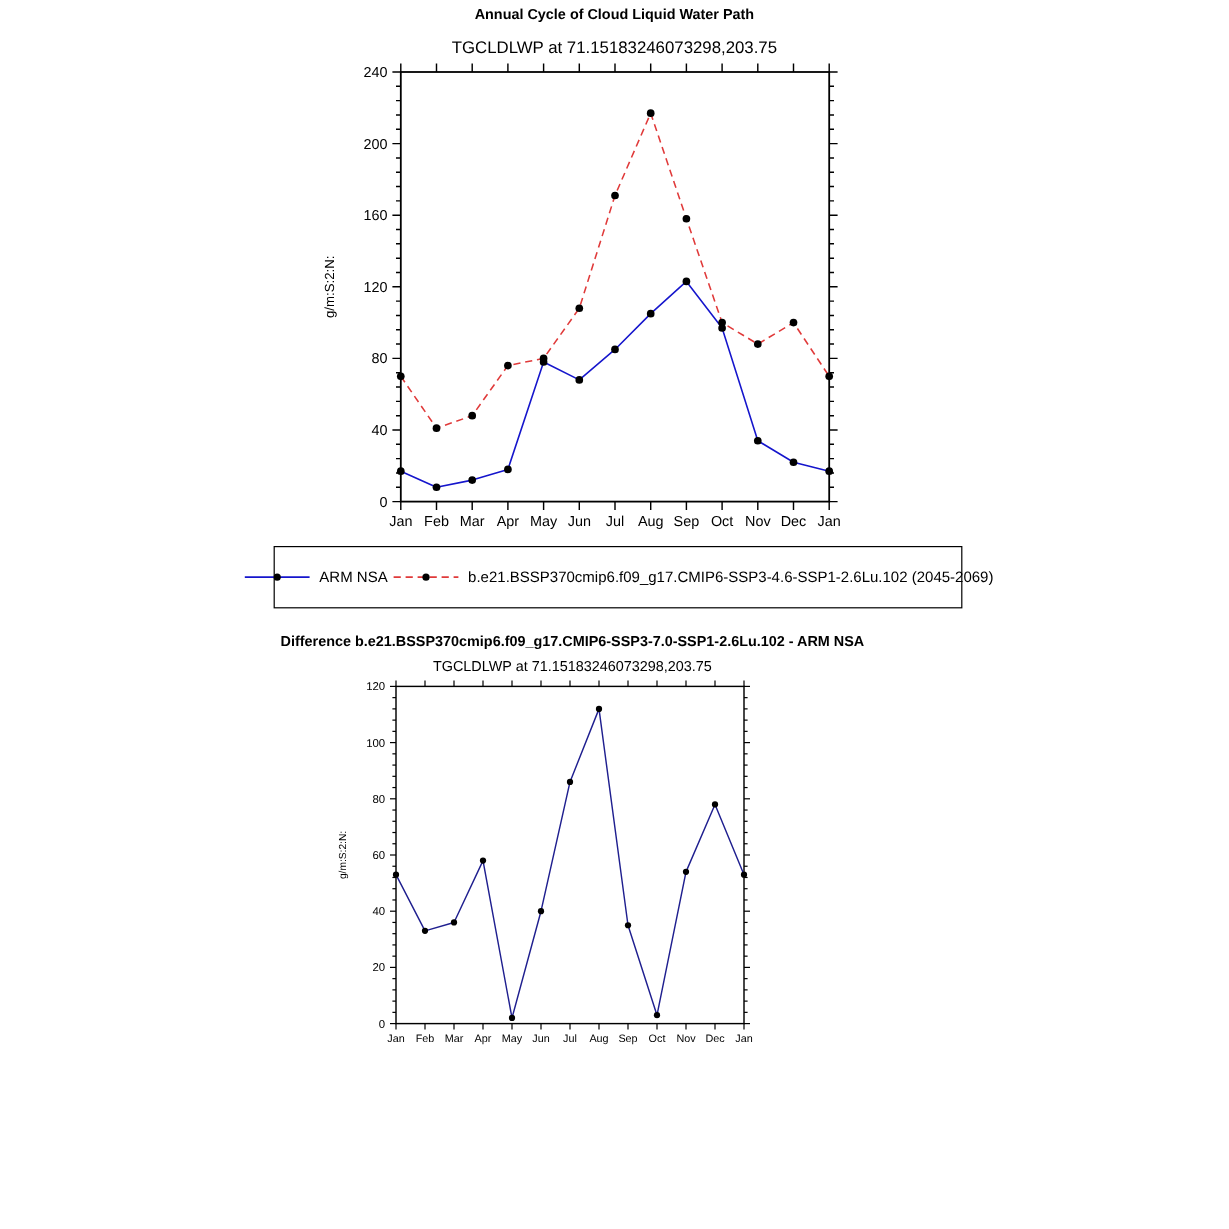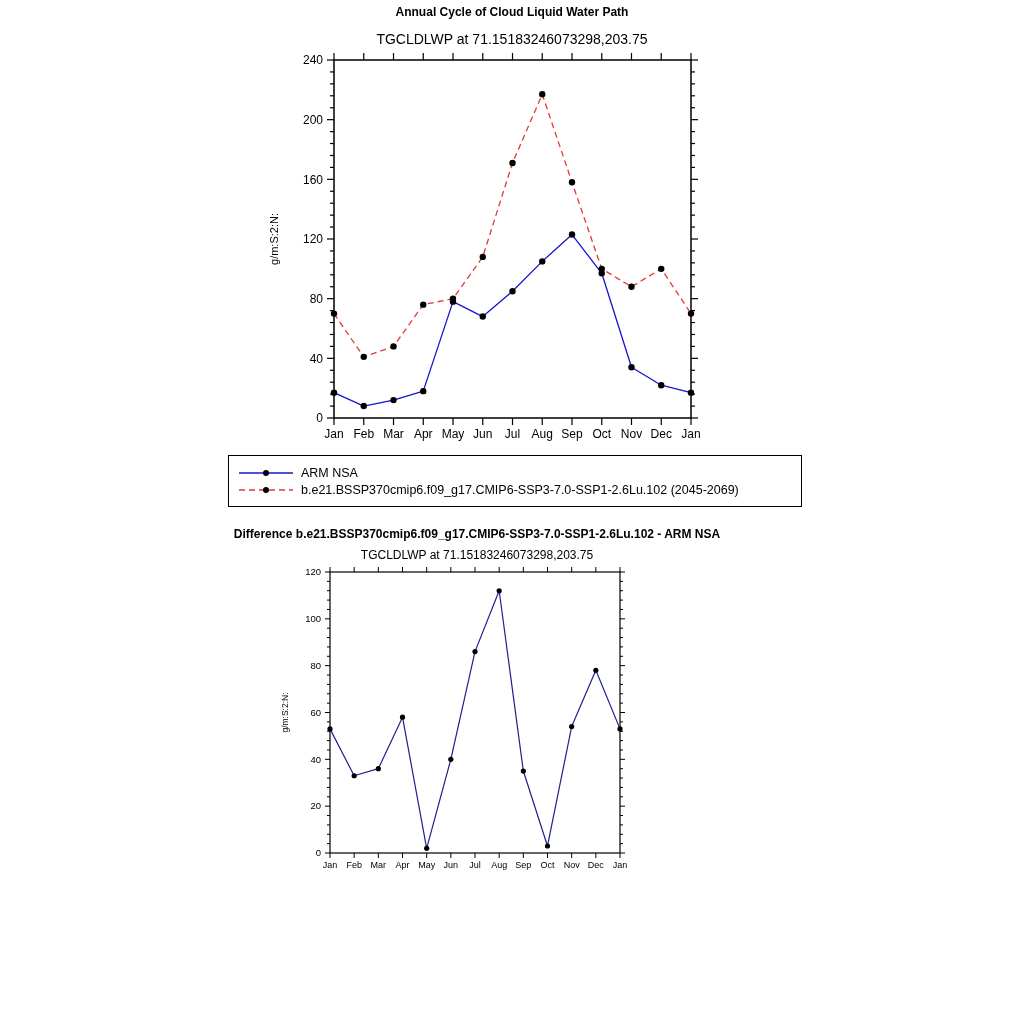--- a/index.html
+++ b/index.html
@@ -11,21 +11,21 @@
             font-size:12px; font-weight:bold; }
   .subtitle1 { position:absolute; top:31px; left:0; width:1024px; text-align:center;
             font-size:14px; }
 
   #chart1 { position:absolute; left:226px; top:48px; }
   #chart2 { position:absolute; left:245px; top:560px; }
 
   svg text { fill:#000; font-family:"Liberation Sans","DejaVu Sans",sans-serif; }
 
   .legend-box { position:absolute; left:228px; top:455px; width:574px; height:52px;
-                border:1px solid #000; padding:4px 8px; display:flex; flex-direction:column;
+                border:1px solid #000; padding:4px 8px; display:flex; flex-direction:row;
                 justify-content:center; gap:3px; background:#fff; }
   .legend-item { display:flex; align-items:center; gap:6px; font-size:12.5px; white-space:nowrap; }
   .lg-line { stroke-width:1.4; }
   .lg-line.dashed { stroke-dasharray:6 4; }
 
   .title2 { position:absolute; top:527px; left:189px; width:576px; text-align:center;
             font-size:12px; font-weight:bold; }
   .subtitle2 { position:absolute; top:548px; left:189px; width:576px; text-align:center;
             font-size:12px; }
 </style>
@@ -192,21 +192,21 @@
         <line x1="2" y1="6" x2="56" y2="6" class="lg-line" stroke="#1515cc"></line>
         <circle cx="29" cy="6" r="3" fill="#000"></circle>
       </svg>
       <span class="legend-label">ARM NSA</span>
     </div>
     <div class="legend-item">
       <svg width="58" height="12">
         <line x1="2" y1="6" x2="56" y2="6" class="lg-line dashed" stroke="#e03a3a"></line>
         <circle cx="29" cy="6" r="3" fill="#000"></circle>
       </svg>
-      <span class="legend-label">b.e21.BSSP370cmip6.f09_g17.CMIP6-SSP3-7.0-SSP1-2.6Lu.102 (2045-2069)</span>
+      <span class="legend-label">b.e21.BSSP370cmip6.f09_g17.CMIP6-SSP3-4.6-SSP1-2.6Lu.102 (2045-2069)</span>
     </div>
   </div>
 
   <div class="title2">Difference b.e21.BSSP370cmip6.f09_g17.CMIP6-SSP3-7.0-SSP1-2.6Lu.102 - ARM NSA</div>
   <div class="subtitle2">TGCLDLWP at 71.15183246073298,203.75</div>
 
   <svg id="chart2" width="460" height="320">
       <rect x="85" y="12" width="290" height="281" fill="none" stroke="#000" stroke-width="1.2"></rect>
       <g stroke="#000" stroke-width="1">
         <line x1="85" y1="293" x2="80" y2="293"></line>

